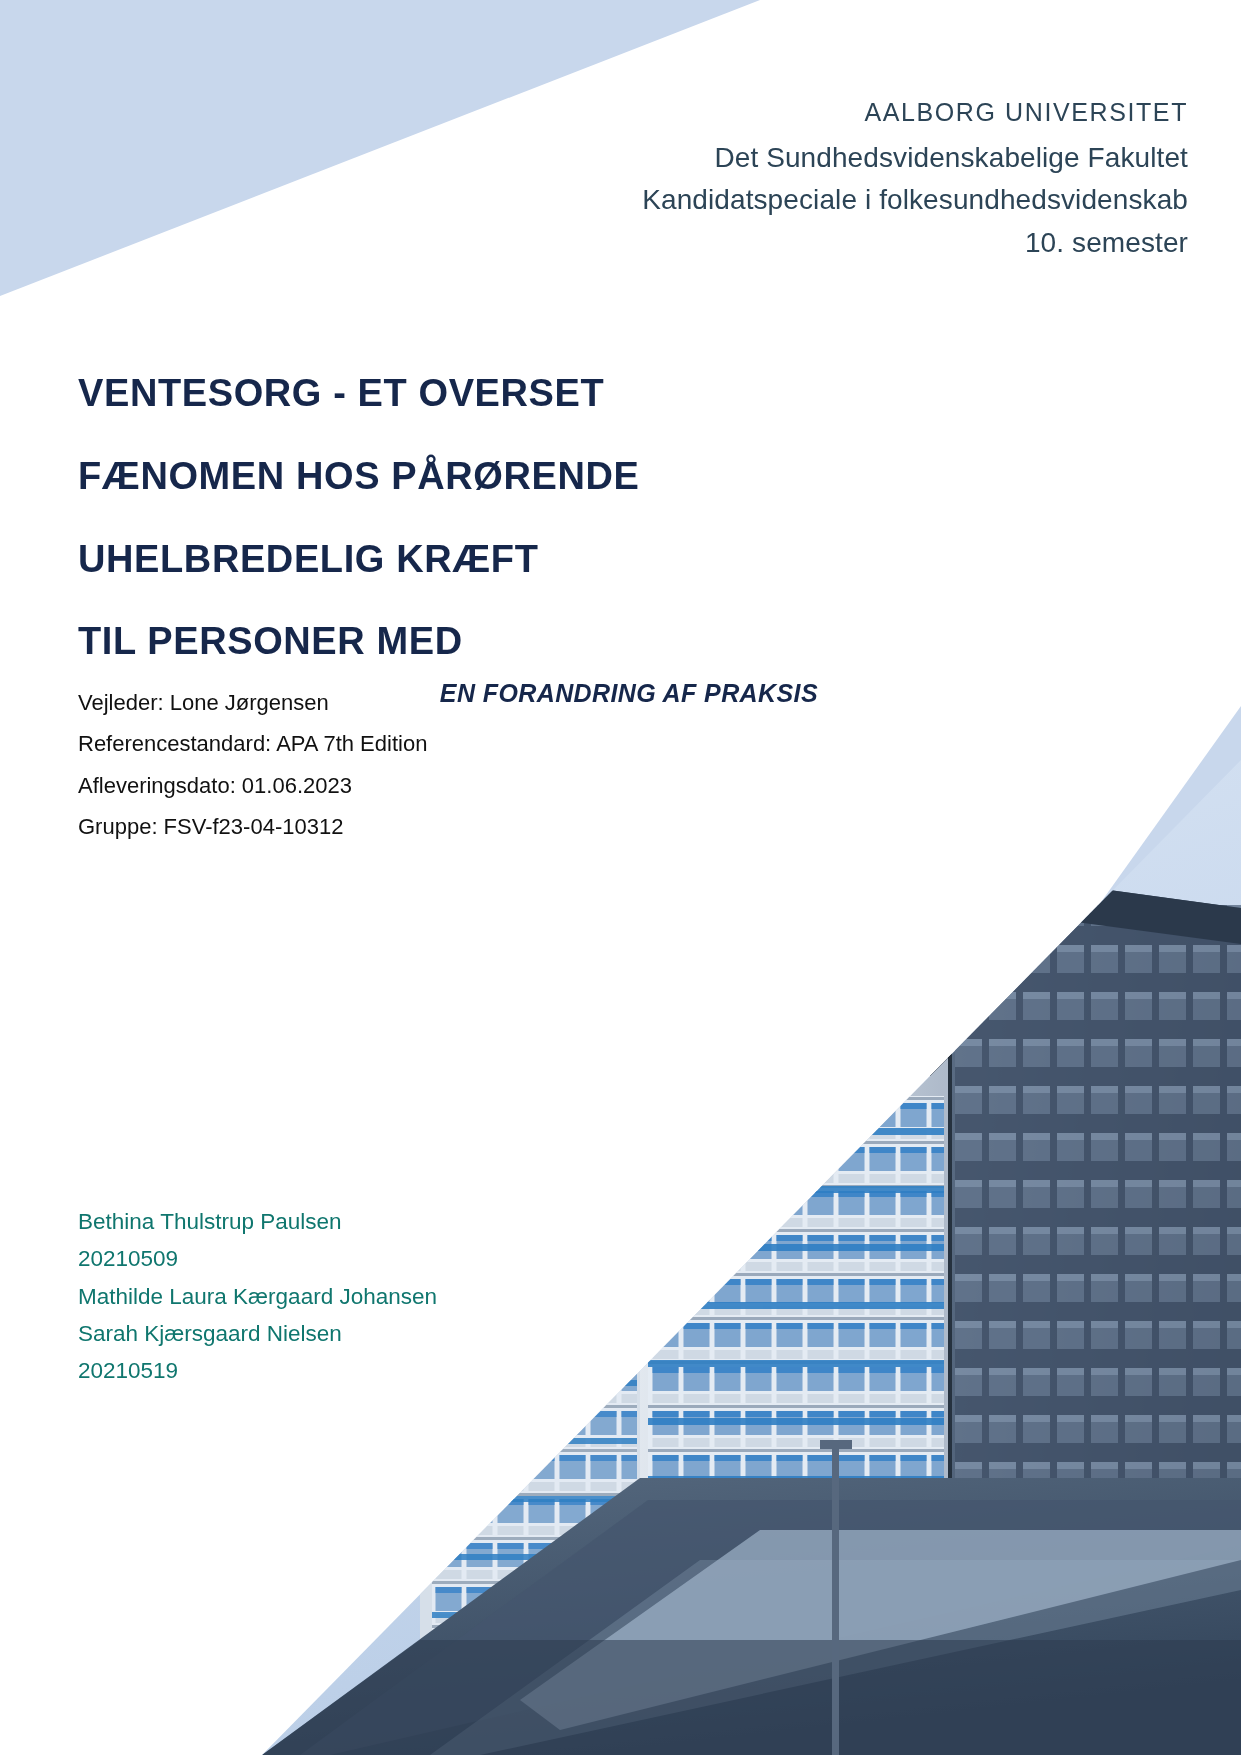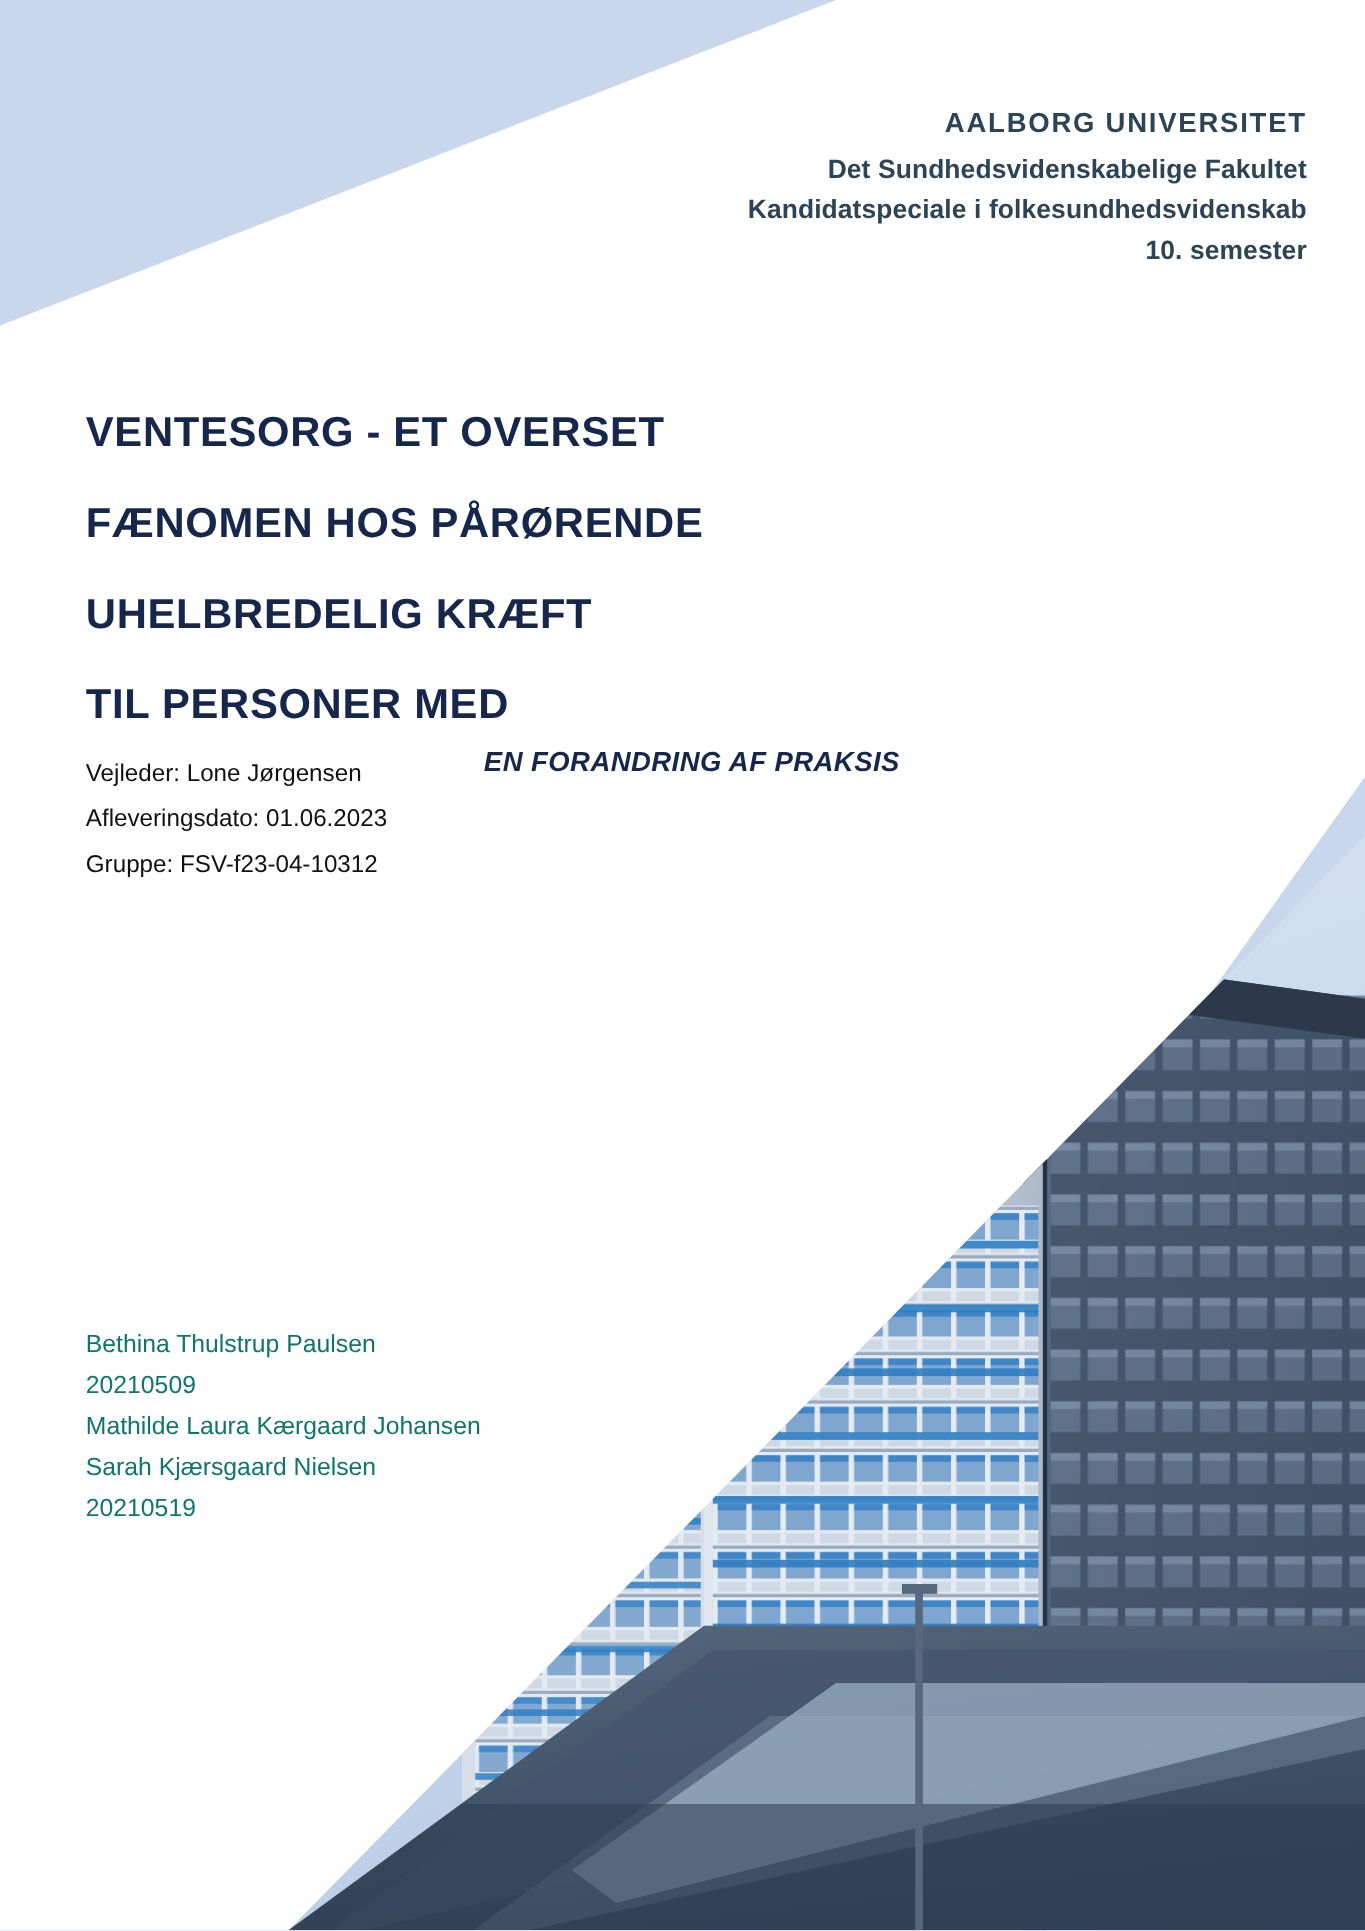--- a/index.html
+++ b/index.html
@@ -31,28 +31,28 @@
   .header {
     position: absolute;
     right: 53px;
     top: 96px;
     width: 640px;
     text-align: right;
     color: #2c4456;
   }
   .header .univ {
     font-size: 25px;
-    font-weight: bold;
+    font-weight: normal;
     letter-spacing: 1.6px;
     line-height: 1.35;
     margin-bottom: 7px;
   }
   .header .sub {
-    font-size: 24px;
-    font-weight: bold;
+    font-size: 28px;
+    font-weight: normal;
     line-height: 1.52;
     letter-spacing: 0.1px;
   }
 
   
   .title-block {
     position: absolute;
     left: 78px;
     top: 340px;
     width: 740px;
@@ -236,20 +236,21 @@
   <div class="title-block">
     <div class="tline">VENTESORG - ET OVERSET</div>
     <div class="tline">FÆNOMEN HOS PÅRØRENDE</div>
     <div class="tline">UHELBREDELIG KRÆFT</div>
     <div class="tline">TIL PERSONER MED</div>
     <div class="subtitle">EN FORANDRING AF PRAKSIS</div>
   </div>
 
   <div class="meta-block">
     <div class="mline">Vejleder: Lone Jørgensen</div>
+    <div class="mline">Referencestandard: APA 7th Edition</div>
     <div class="mline">Afleveringsdato: 01.06.2023</div>
     <div class="mline">Gruppe: FSV-f23-04-10312</div>
   </div>
 
   <div class="authors">
     <div class="aline">Bethina Thulstrup Paulsen</div>
     <div class="aline">20210509</div>
     <div class="aline">Mathilde Laura Kærgaard Johansen</div>
     <div class="aline">Sarah Kjærsgaard Nielsen</div>
     <div class="aline">20210519</div>

